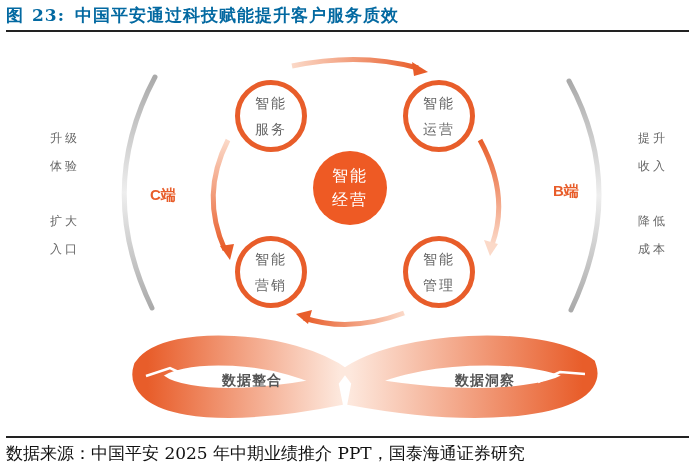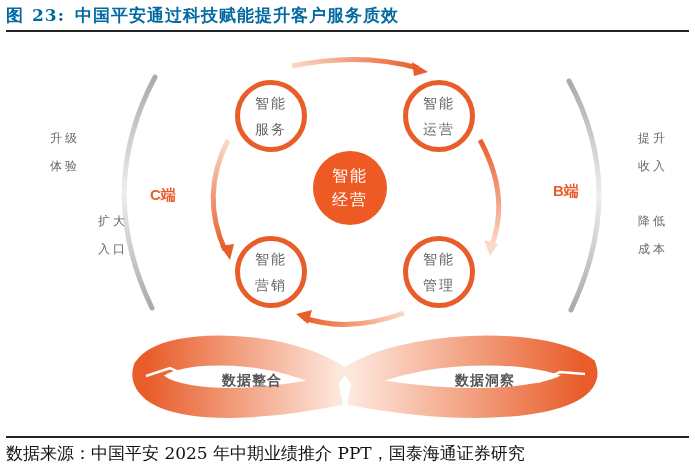--- a/index.html
+++ b/index.html
@@ -75,21 +75,21 @@
   <path d="M350 382 C 400 345, 540 340, 582 370 C 590 395, 500 418, 350 390" fill="none" stroke="url(#gLoopR)" stroke-width="30"></path>
   <polyline points="146,376 170,368 196,380" stroke="#fff" stroke-width="2.5" fill="none"></polyline>
   <polyline points="585,374 560,372 538,382" stroke="#fff" stroke-width="2.5" fill="none"></polyline>
 </svg>
 
 <div class="side-title" style="left:150px; top:186px;">C端</div>
 <div class="lbl" style="left:50px; top:125px;">
   <div>升级</div>
   <div>体验</div>
 </div>
-<div class="lbl" style="left:50px; top:208px;margin-left:48px;">
+<div class="lbl" style="left:50px; top:208px;">
   <div>扩大</div>
   <div>入口</div>
 </div>
 
 <div class="side-title" style="left:546px; top:182px;margin-left:7px;">B端</div>
 <div class="lbl" style="left:638px; top:125px;">
   <div>提升</div>
   <div>收入</div>
 </div>
 <div class="lbl" style="left:638px; top:208px;">

